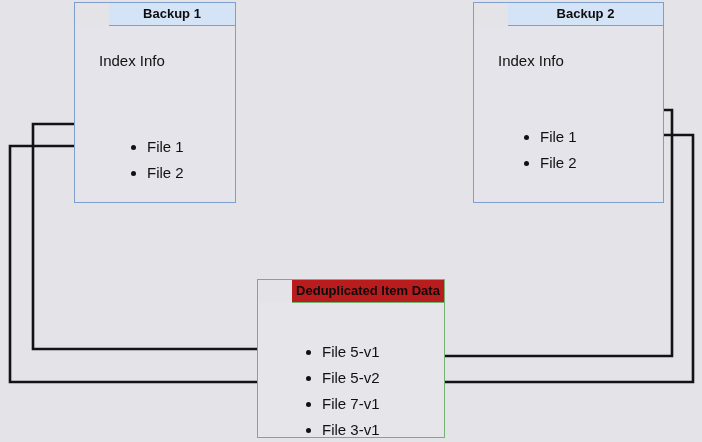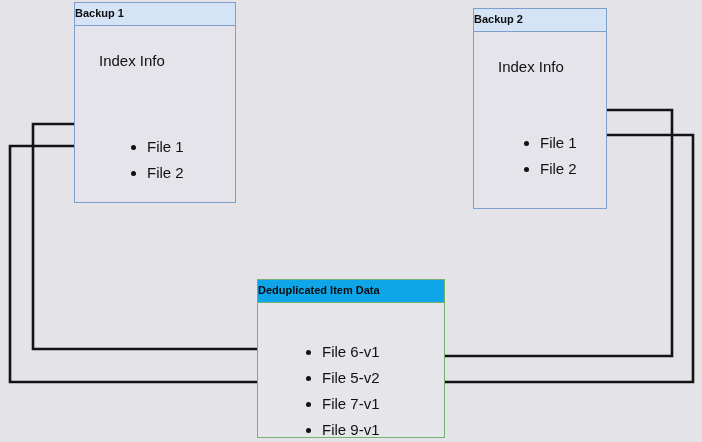--- a/index.html
+++ b/index.html
@@ -30,28 +30,30 @@
     border: 1.6px solid #7e9fcc;
     background: #e4e3e8;
   }
   .node.green {
     border-color: #76b174;
   }
   .node-title {
     box-sizing: border-box;
     height: 23px;
     line-height: 21px;
-    font-size: 11px;
+    text-align: center;
+    font-size: 13px;
     font-weight: bold;
     color: #0d0d0d;
     background: #d5e3f7;
     border-bottom: 1.6px solid #7e9fcc;
+    margin-left: 34px;
   }
   .node.green .node-title {
-    background: #0ea5e9;
+    background: #b91c1c;
     border-bottom-color: #76b174;
   }
   .node-body {
     position: relative;
     box-sizing: border-box;
     height: calc(100% - 23px);
     background: #e6e5ea;
   }
   .node.blue .node-body {
     background: #e5e4ea;
@@ -123,36 +125,36 @@
     <div class="node-title">Backup 1</div>
     <div class="node-body">
       <div class="index-label">Index Info</div>
       <ul class="file-list" id="b1-files">
         <li>File 1</li>
         <li>File 2</li>
       </ul>
     </div>
   </div>
 
-  <div class="node blue" id="backup2" style="left:473px; top:8px; width:134px; height:201px;">
+  <div class="node blue" id="backup2" style="left:473px; top:2px; width:191px; height:201px;">
     <div class="node-title">Backup 2</div>
     <div class="node-body">
       <div class="index-label">Index Info</div>
       <ul class="file-list" id="b2-files">
         <li>File 1</li>
         <li>File 2</li>
       </ul>
     </div>
   </div>
 
   <div class="node green" id="dedup" style="left:257px; top:279px; width:188px; height:159px;">
     <div class="node-title">Deduplicated Item Data</div>
     <div class="node-body">
       <ul class="file-list" id="dedup-files">
-        <li>File 6-v1</li>
+        <li>File 5-v1</li>
         <li>File 5-v2</li>
         <li>File 7-v1</li>
-        <li>File 9-v1</li>
+        <li>File 3-v1</li>
       </ul>
     </div>
   </div>
 
 </div>
 
 </body></html>

